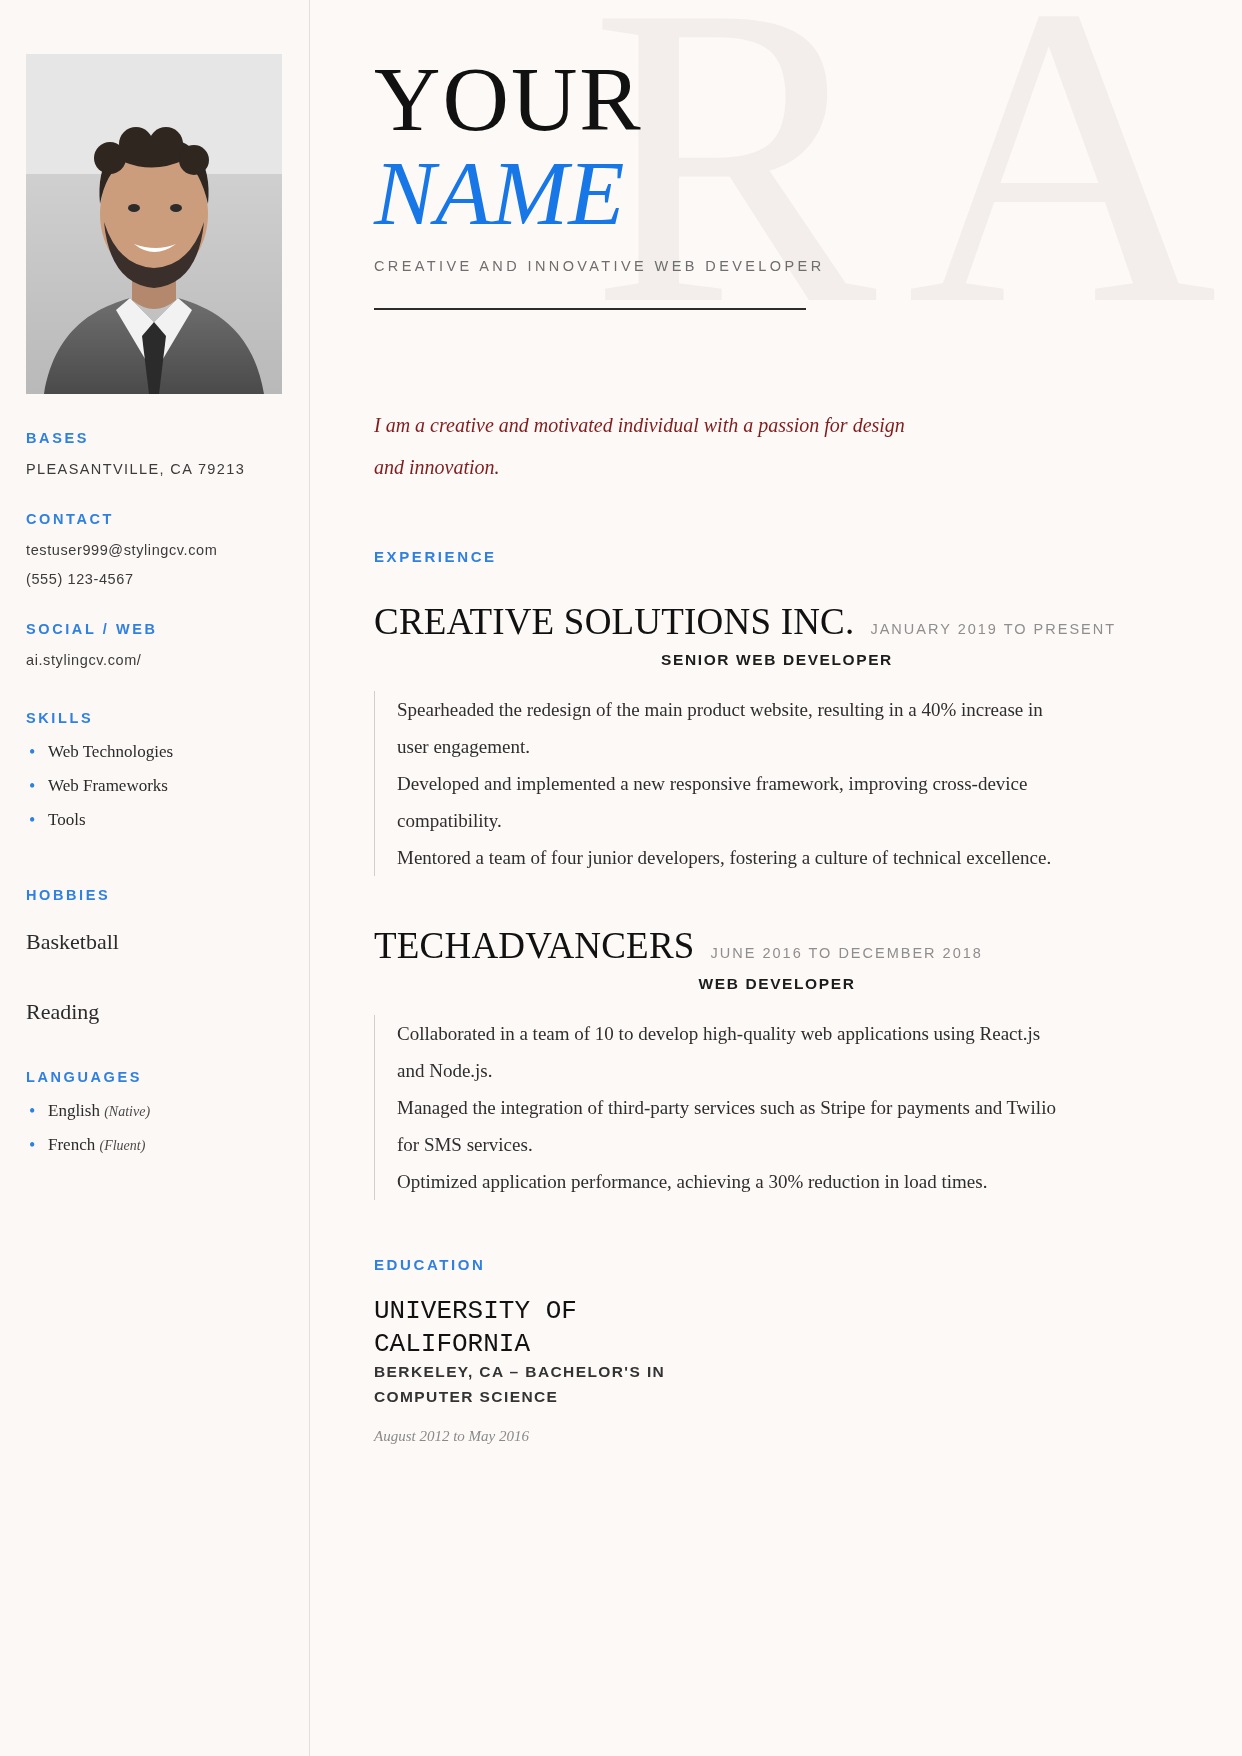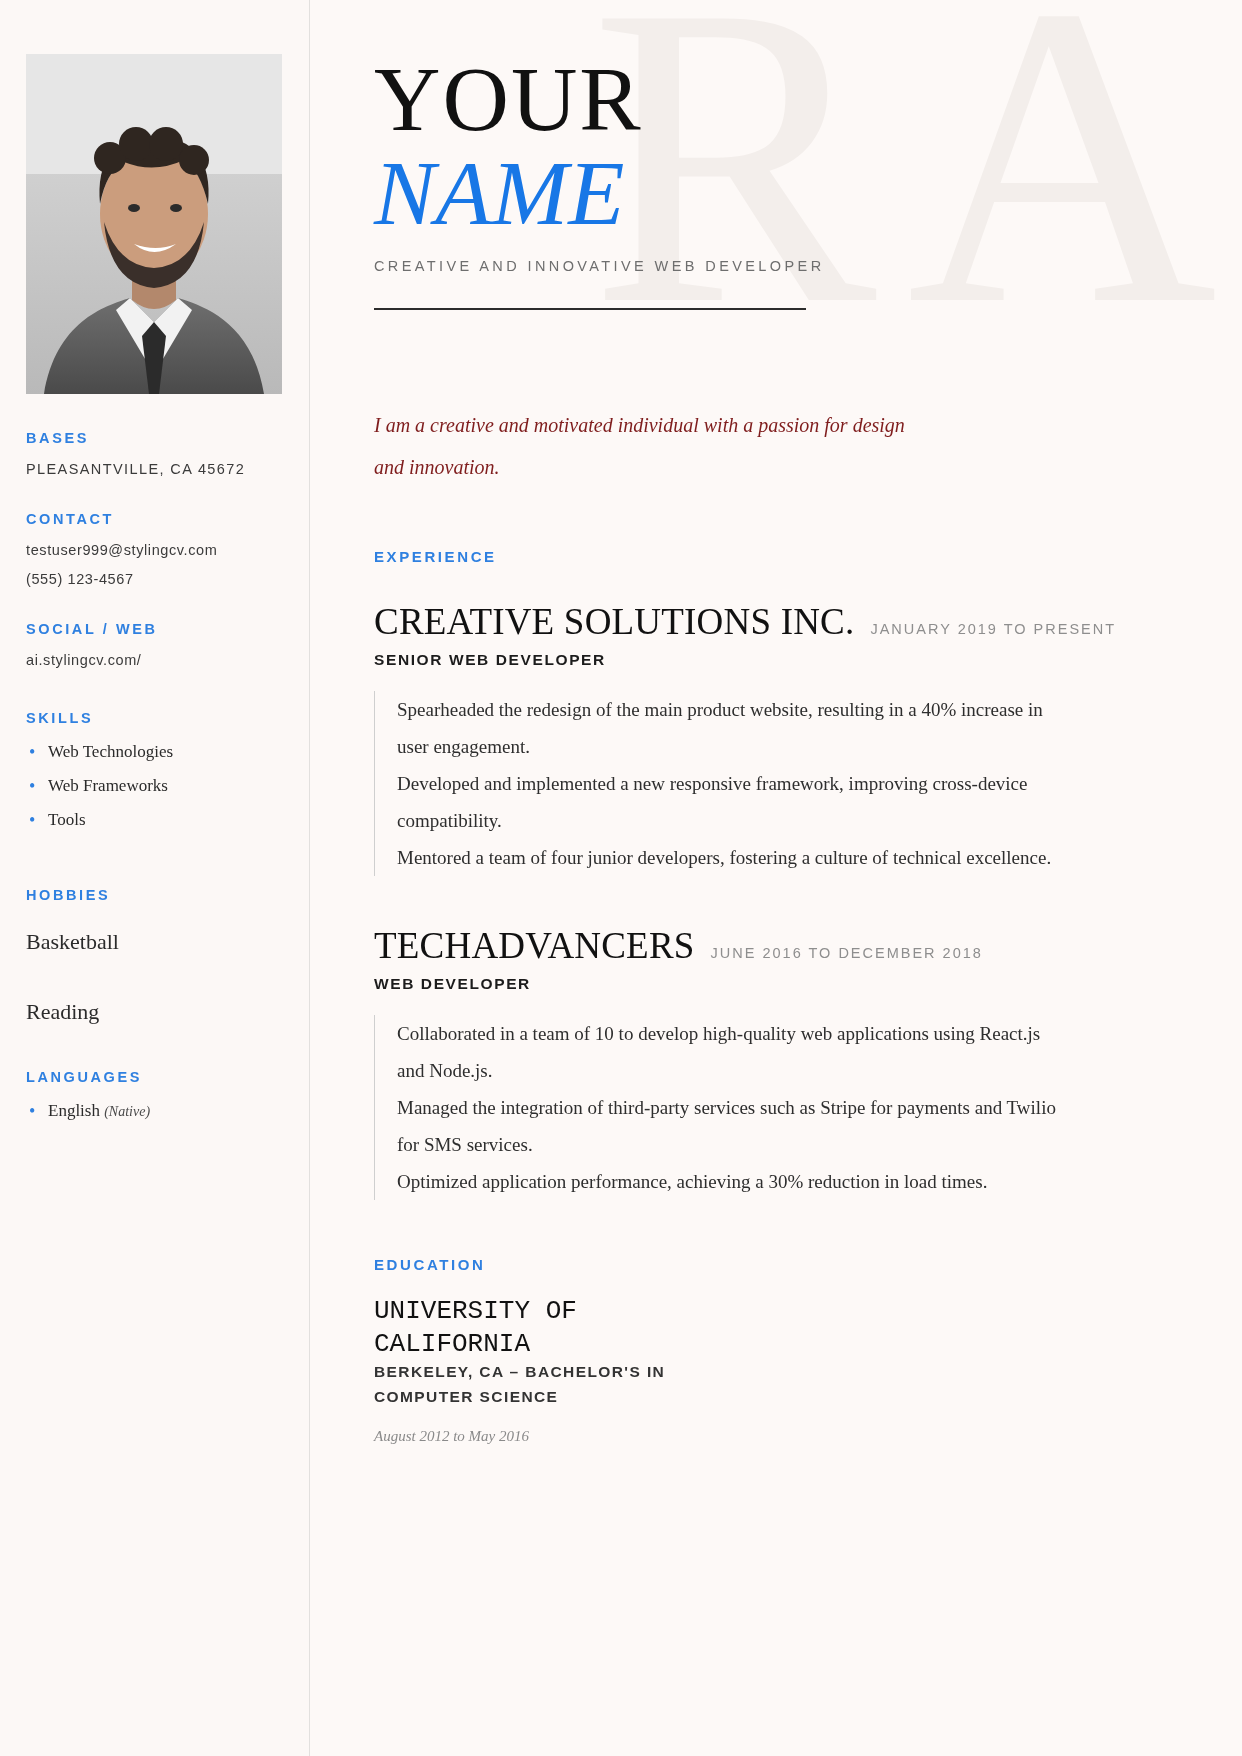--- a/index.html
+++ b/index.html
@@ -166,20 +166,21 @@
     margin-left: 16px;
     white-space: nowrap;
   }
   .job-title {
     font-family: "Liberation Sans", sans-serif;
     font-size: 15.5px;
     font-weight: 700;
     letter-spacing: 1.6px;
     color: #1c1c1c;
     margin-top: 8px;
+    text-align: center;
   }
   .bullet-block {
     border-left: 1px solid #cfcfcf;
     margin-top: 22px;
     padding-left: 22px;
     width: 690px;
   }
   .bullet-block p {
     font-family: "Liberation Serif", serif;
     font-size: 19px;
@@ -257,21 +258,21 @@
         <ellipse cx="150" cy="154" rx="6" ry="4" fill="#2b2b2b"></ellipse>
 
         <path d="M108 190 q20 16 42 0 q-20 8 -42 0 z" fill="#ffffff"></path>
       </svg>
     </div>
 
     <div class="side-body">
 
       <div class="block">
         <div class="side-head">BASES</div>
-        <div class="side-line">PLEASANTVILLE, CA 45672</div>
+        <div class="side-line">PLEASANTVILLE, CA 79213</div>
       </div>
 
       <div class="block">
         <div class="side-head">CONTACT</div>
         <div class="side-line small-ls">testuser999@stylingcv.com</div>
         <div class="side-line small-ls">(555) 123-4567</div>
       </div>
 
       <div class="block">
         <div class="side-head">SOCIAL / WEB</div>
@@ -293,20 +294,24 @@
         <div class="hobby">Reading</div>
       </div>
 
       <div class="block" style="margin-top:44px">
         <div class="side-head">LANGUAGES</div>
         <ul class="bullets">
           <li>
             <span>English</span>
             <span class="lang-note">(Native)</span>
           </li>
+          <li>
+            <span>French</span>
+            <span class="lang-note">(Fluent)</span>
+          </li>
         </ul>
       </div>
 
     </div>
   </div>
 
   <div class="main">
 
     <div class="name-first">YOUR</div>
     <div class="name-last">NAME</div>

